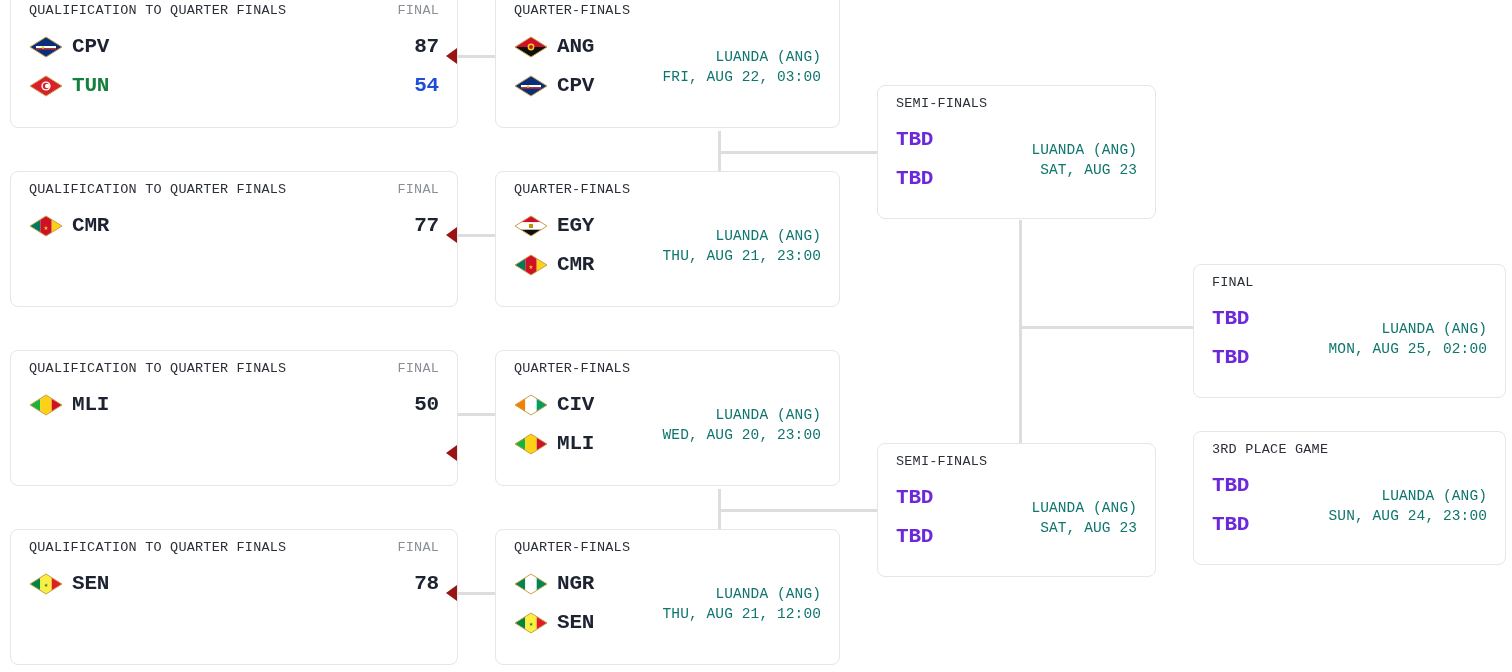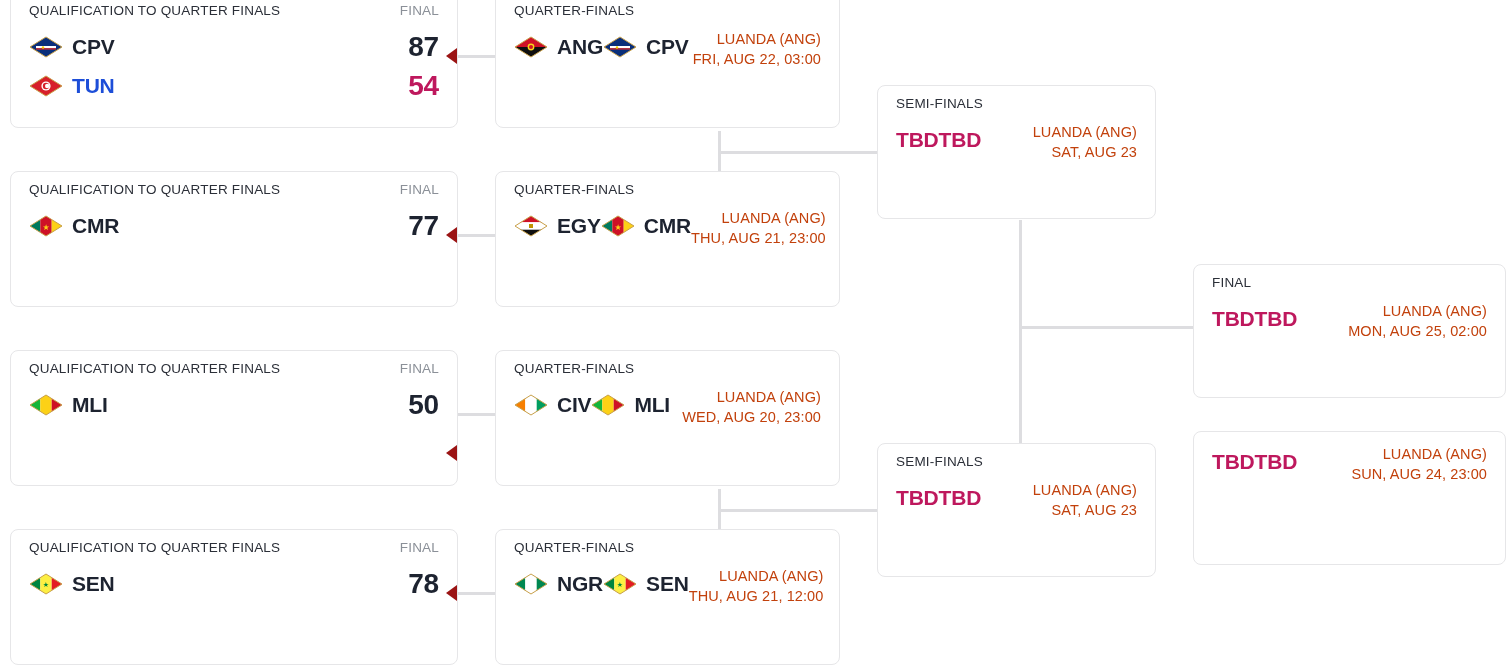--- a/index.html
+++ b/index.html
@@ -12,20 +12,21 @@
     height: 672px;
     font-family: "Liberation Sans", sans-serif;
     -webkit-font-smoothing: antialiased;
     overflow: hidden;
     position: relative;
   }
   #bracket {
     position: relative;
     width: 1512px;
     height: 472px;
+    font-family: Liberation Mono, monospace;
   }
 
   
   .conn {
     position: absolute;
     background: #dddde0;
     z-index: 1;
   }
   .conn-h { height: 3px; }
   .conn-v { width: 3px; }
@@ -76,49 +77,49 @@
     flex: 0 0 34px;
     display: block;
   }
   .team {
     font-size: 21px;
     font-weight: bold;
     letter-spacing: -0.2px;
     color: #1d2330;
     white-space: nowrap;
   }
-  .team.lost { color: #1d4ed8; }
+  .team.lost { color: #15803d; }
   .score {
     margin-left: auto;
-    font-size: 28px;
+    font-size: 21px;
     font-weight: bold;
     color: #1d2330;
     letter-spacing: -0.2px;
   }
-  .score.lost { color: #be185d; font-weight: bold; }
+  .score.lost { color: #1d4ed8; font-weight: bold; }
 
   
   .rows.withinfo { display: flex; }
-  .rows-teams { display: flex; flex-direction: row; }
+  .rows-teams { display: flex; flex-direction: column; }
   .matchinfo {
     margin-left: auto;
     text-align: right;
     align-self: center;
     padding-top: 2px;
   }
   .matchinfo div {
     font-size: 14.5px;
-    color: #c2410c;
+    color: #0f766e;
     letter-spacing: 0.1px;
     line-height: 20px;
     white-space: nowrap;
   }
 
   
-  .row.tbd .team { font-size: 21px; color: #be185d; }
+  .row.tbd .team { font-size: 21px; color: #6d28d9; }
   .row.tbd { height: 39px; }
 
   
   .arrow {
     position: absolute;
     width: 0;
     height: 0;
     border-top: 8px solid transparent;
     border-bottom: 8px solid transparent;
     border-right: 11px solid #9b1414;
@@ -493,20 +494,23 @@
         </div>
       </div>
       <div class="matchinfo">
         <div>LUANDA (ANG)</div>
         <div>MON, AUG 25, 02:00</div>
       </div>
     </div>
   </div>
 
   <div class="card" style="left:1193px; top:431px; width:313px; height:134px;">
+    <div class="card-head">
+      <span class="card-title">3RD PLACE GAME</span>
+    </div>
     <div class="rows withinfo">
       <div class="rows-teams">
         <div class="row tbd">
           <span class="team">TBD</span>
         </div>
         <div class="row tbd">
           <span class="team">TBD</span>
         </div>
       </div>
       <div class="matchinfo">

